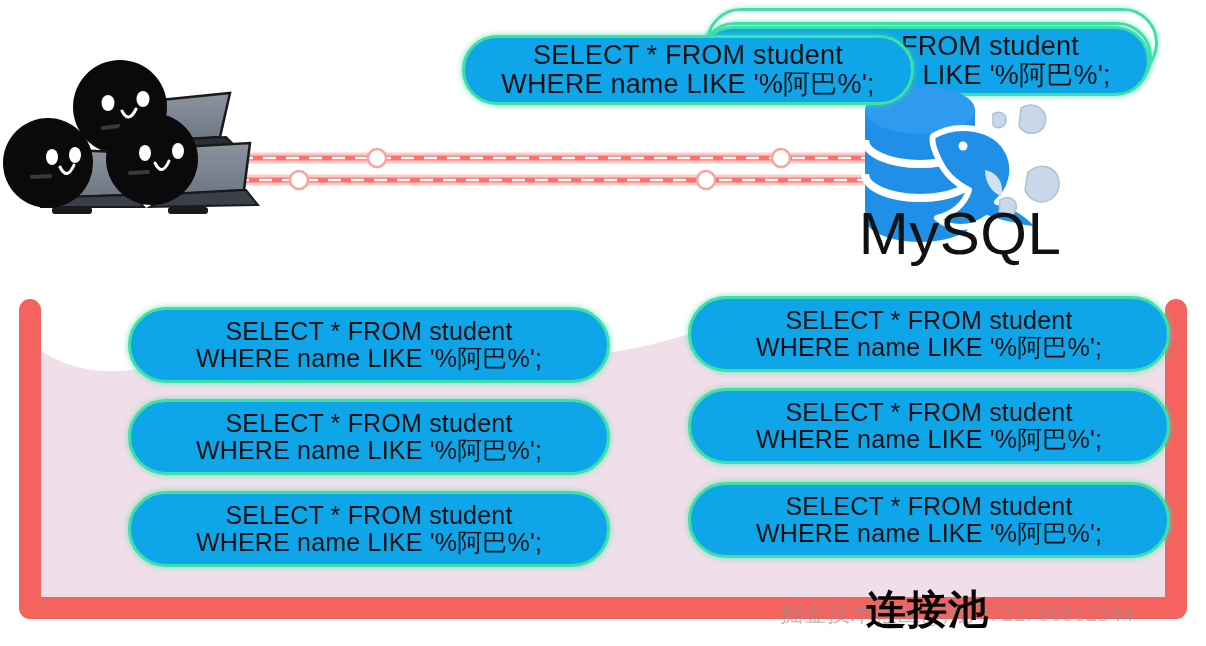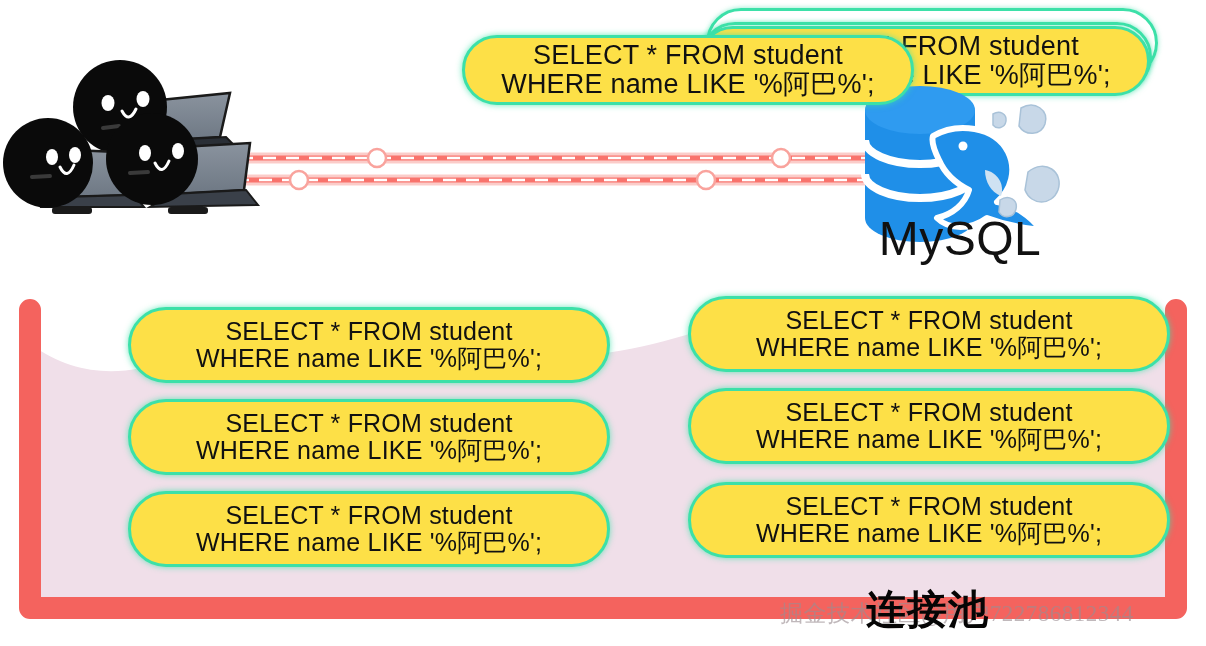--- a/index.html
+++ b/index.html
@@ -9,21 +9,21 @@
     font-family:"Liberation Sans","DejaVu Sans",sans-serif;
     overflow:hidden;
     position:relative;
   }
   #stage{position:absolute;left:0;top:0;width:1206px;height:646px;}
 
   
   .pill{
     position:absolute;
     box-sizing:border-box;
-    background:#fde047;
+    background:#0ea5e9;
     border:3px solid #3ce0a8;
     border-radius:999px;
     display:flex;
     flex-direction:column;
     align-items:center;
     justify-content:center;
     text-align:center;
     color:#111111;
     line-height:1.08;
     box-shadow:0 0 6px rgba(60,224,168,.75);
@@ -56,22 +56,22 @@
 
   
   #links{position:absolute;left:0;top:130px;width:1206px;height:80px;z-index:4;}
 
   
   #clients{position:absolute;left:0;top:55px;width:280px;height:190px;z-index:5;}
 
   
   #mysql{position:absolute;left:845px;top:78px;width:230px;height:190px;z-index:6;}
   #mysql-label{
-    position:absolute;left:845px;top:211px;width:230px;
-    text-align:center;font-size:48px;color:#111;letter-spacing:.5px;
+    position:absolute;left:845px;top:199px;width:230px;
+    text-align:center;font-size:60px;color:#111;letter-spacing:.5px;
     z-index:7;font-weight:400;
   }
 
   
   #pool-caption{
     position:absolute;left:866px;top:582px;
     font-size:40px;font-weight:bold;color:#050505;
     letter-spacing:1px;z-index:9;white-space:nowrap;
   }
   #watermark{

